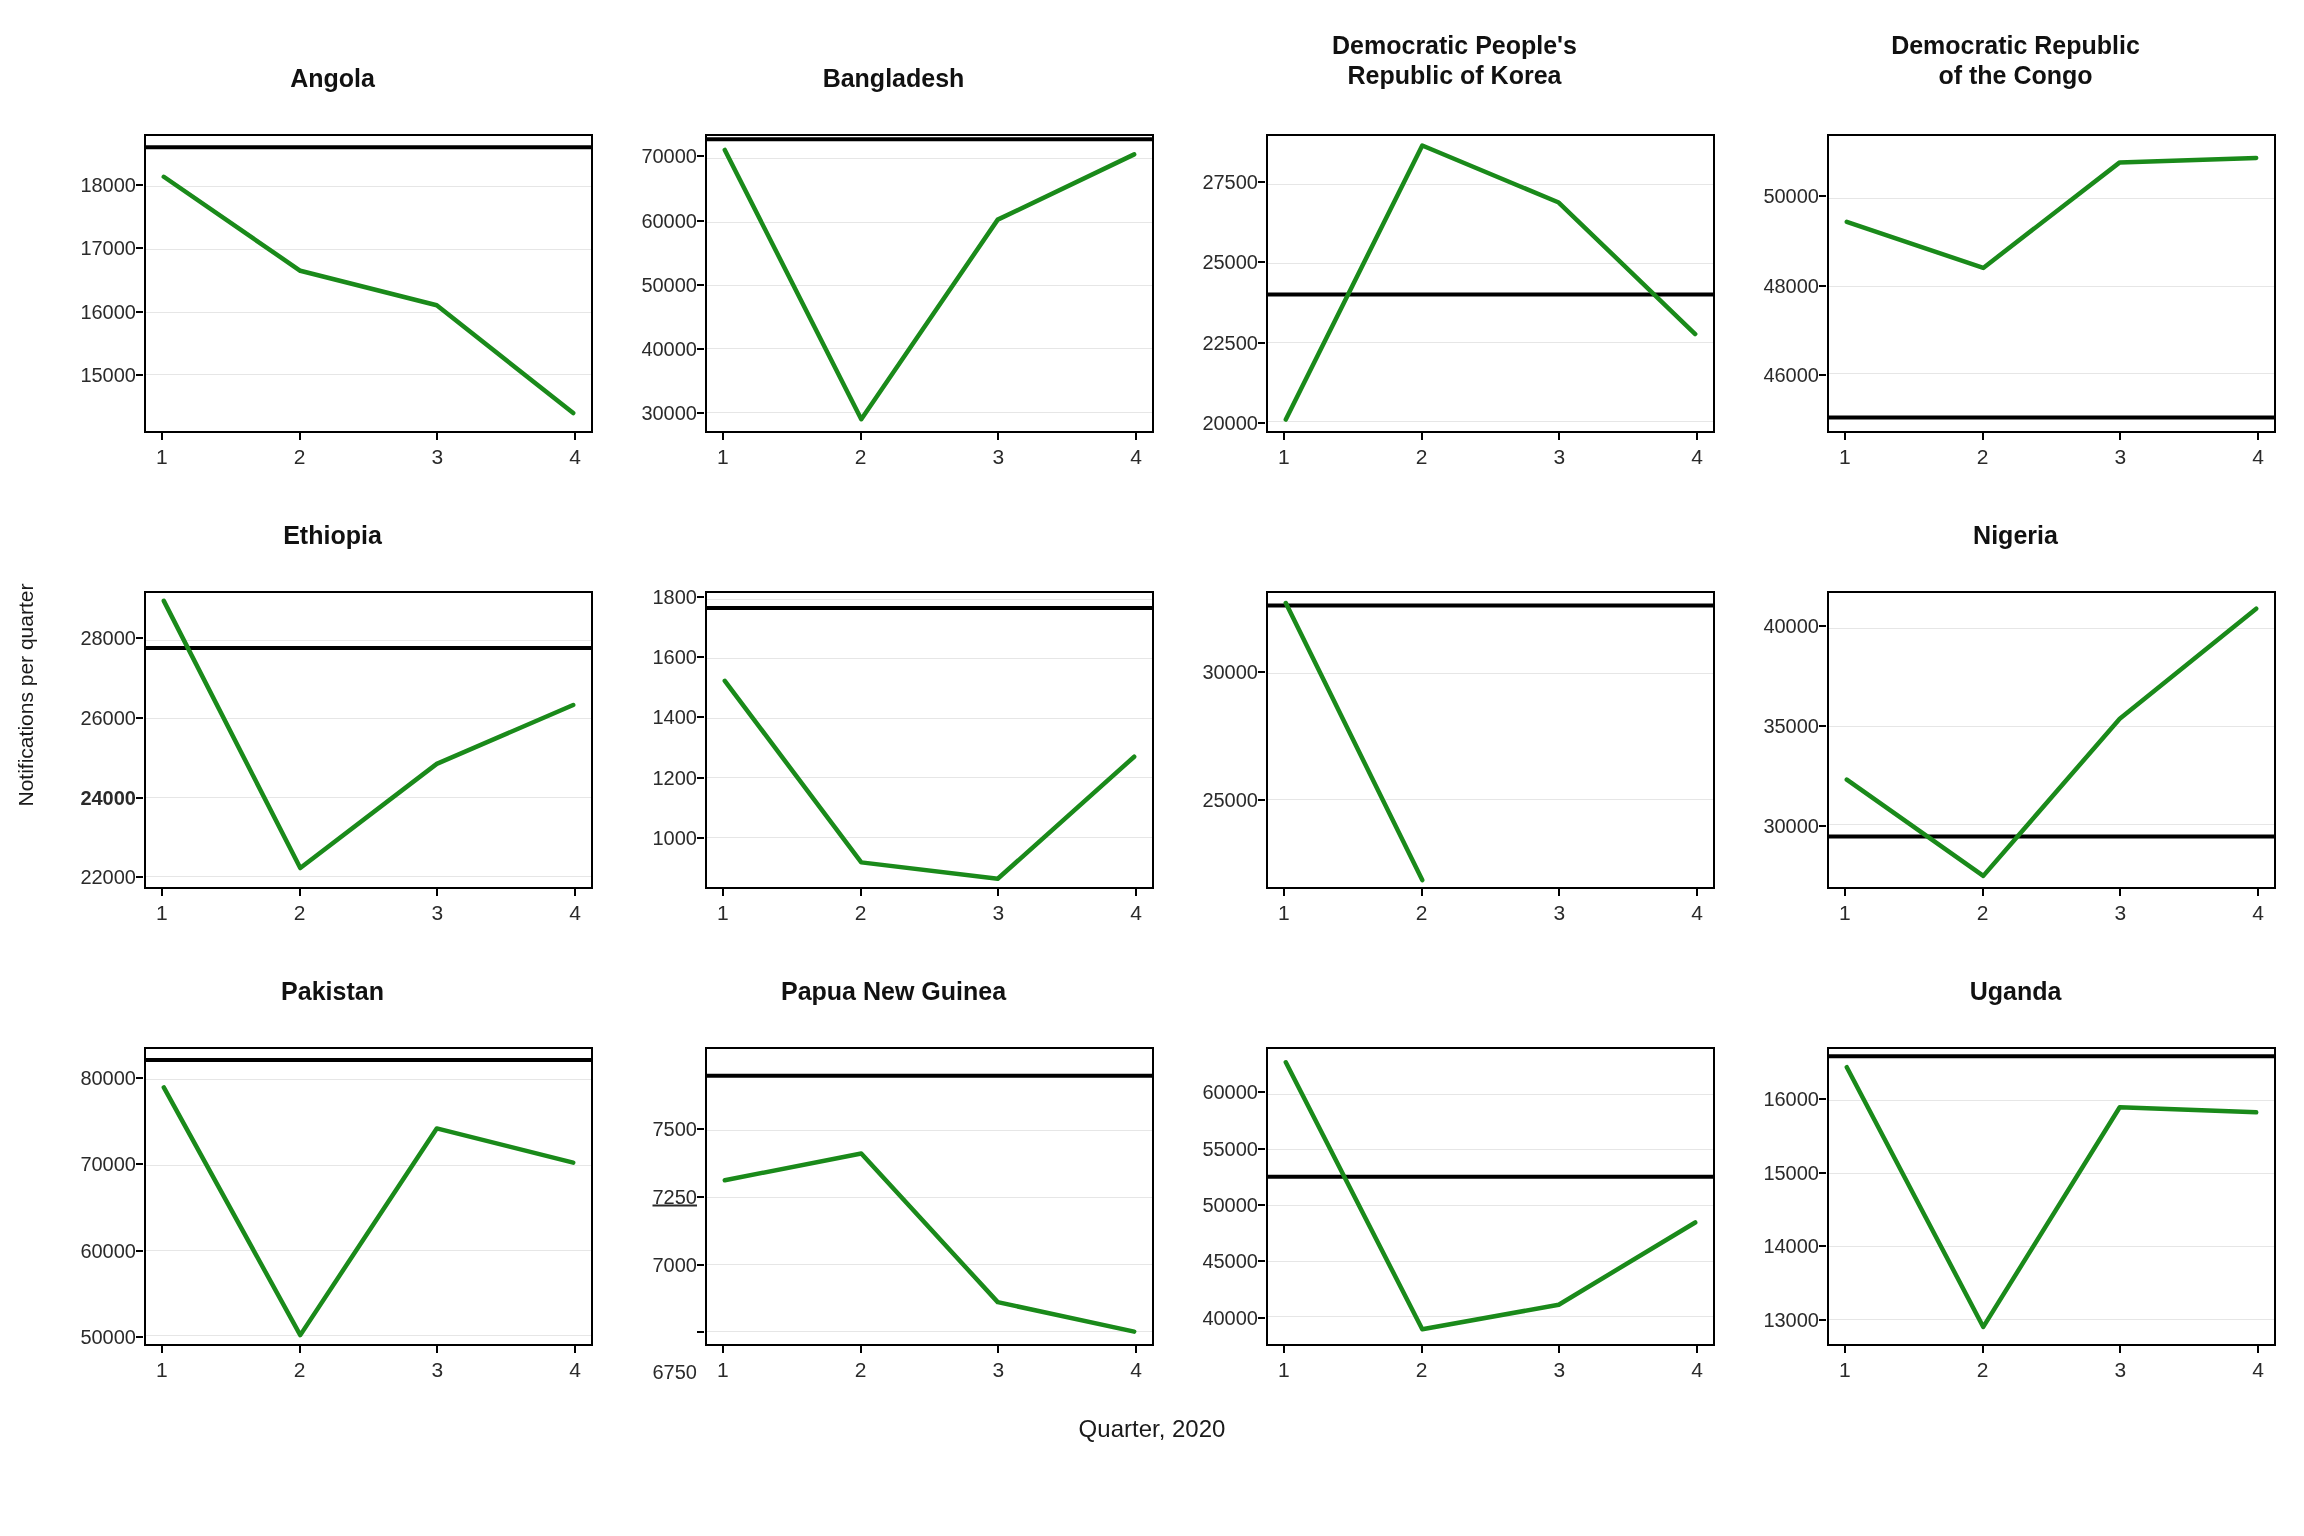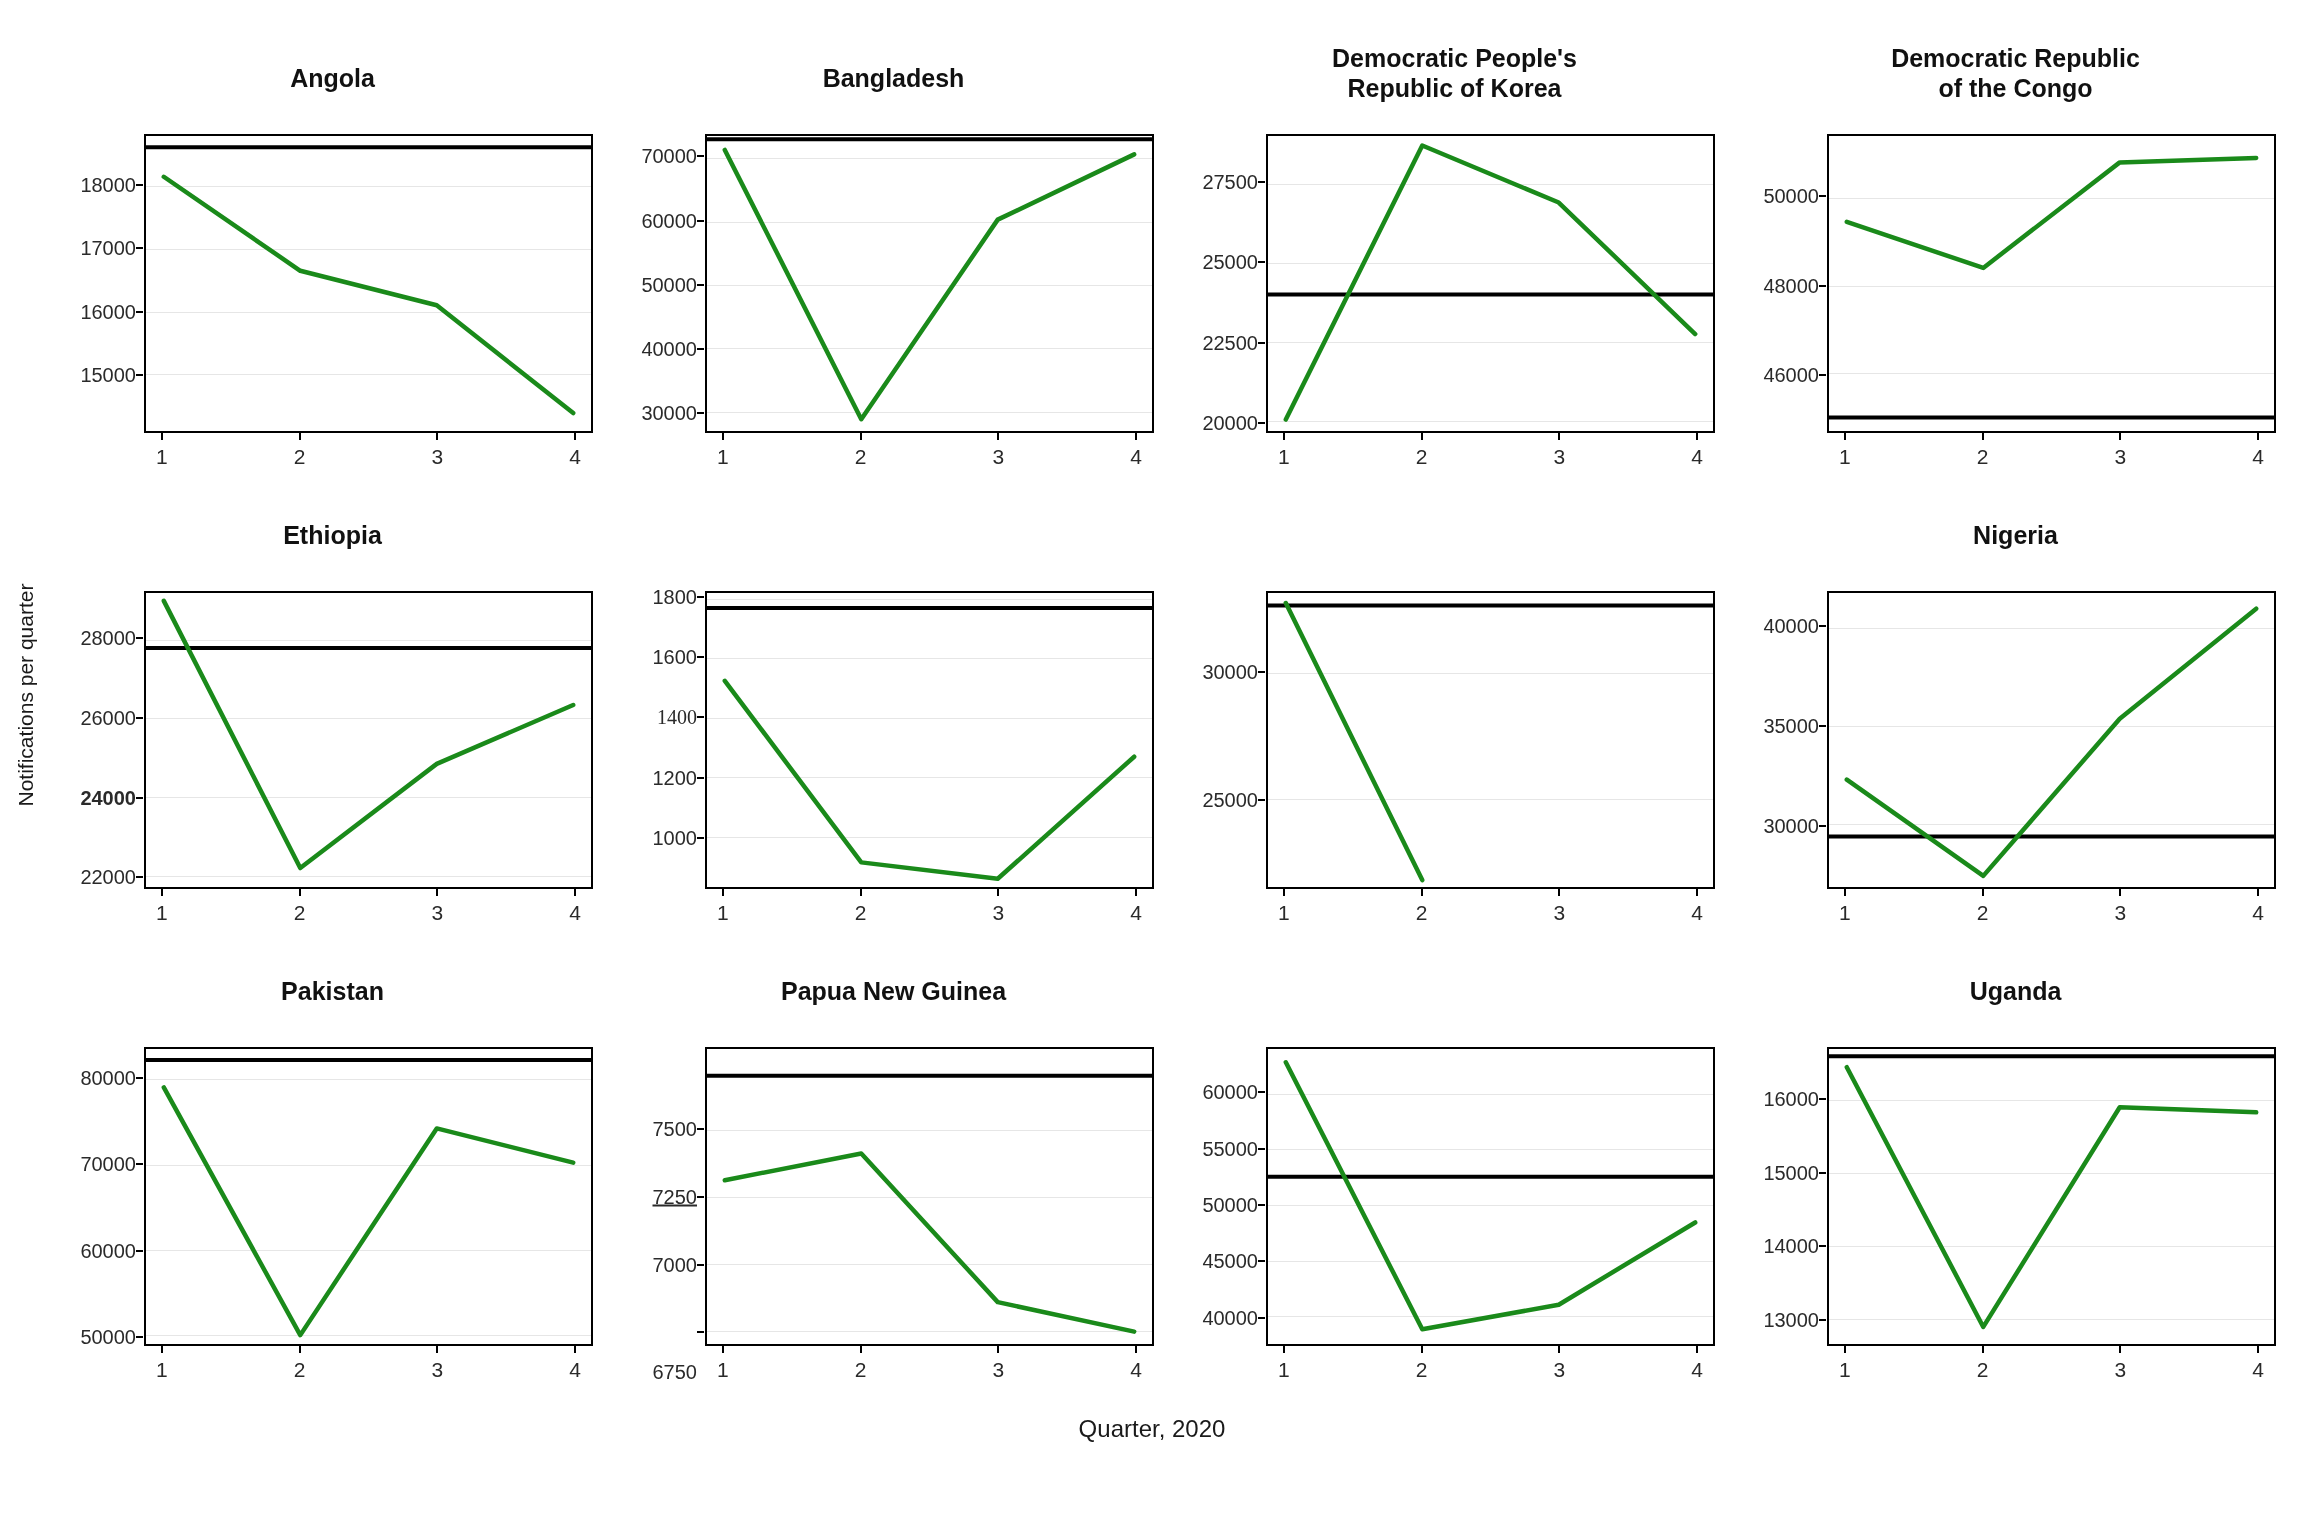--- a/index.html
+++ b/index.html
@@ -64,21 +64,21 @@
     left: 0;
     right: 0;
     top: 40px;
     text-align: center;
     font-size: 25px;
     font-weight: bold;
     color: #111111;
     line-height: 1.18;
   }
   .panel-title.two-line {
-    top: 20px;
+    top: 7px;
   }
   .plot-wrap {
     position: absolute;
     left: 0;
     right: 0;
     bottom: 0;
     top: 110px;
   }
   .tick-labels {
     position: absolute;
@@ -348,21 +348,21 @@
           </div>
         </div>
       </div>
       <div class="panel">
         <div class="plot-wrap">
           <div class="tick-labels">
             <div class="tl" style="top: calc(82.8283%);">1000</div>
             <div class="ytick-mark" style="top: 82.8283%;"></div>
             <div class="tl" style="top: calc(62.6263%);">1200</div>
             <div class="ytick-mark" style="top: 62.6263%;"></div>
-            <div class="tl" style="top: calc(42.4242%); font-family: Liberation Serif, serif;">1400</div>
+            <div class="tl" style="top: calc(42.4242%);">1400</div>
             <div class="ytick-mark" style="top: 42.4242%;"></div>
             <div class="tl" style="top: calc(22.2222%);">1600</div>
             <div class="ytick-mark" style="top: 22.2222%;"></div>
             <div class="tl" style="top: calc(2.0202%); margin-left: 20px;">1800</div>
             <div class="ytick-mark" style="top: 2.0202%;"></div>
           </div>
           <div class="plot-area">
             <div class="gridline" style="top: 82.8283%; background: rgb(230, 230, 230);"></div>
             <div class="gridline" style="top: 62.6263%; background: rgb(230, 230, 230);"></div>
             <div class="gridline" style="top: 42.4242%; background: rgb(230, 230, 230);"></div>

